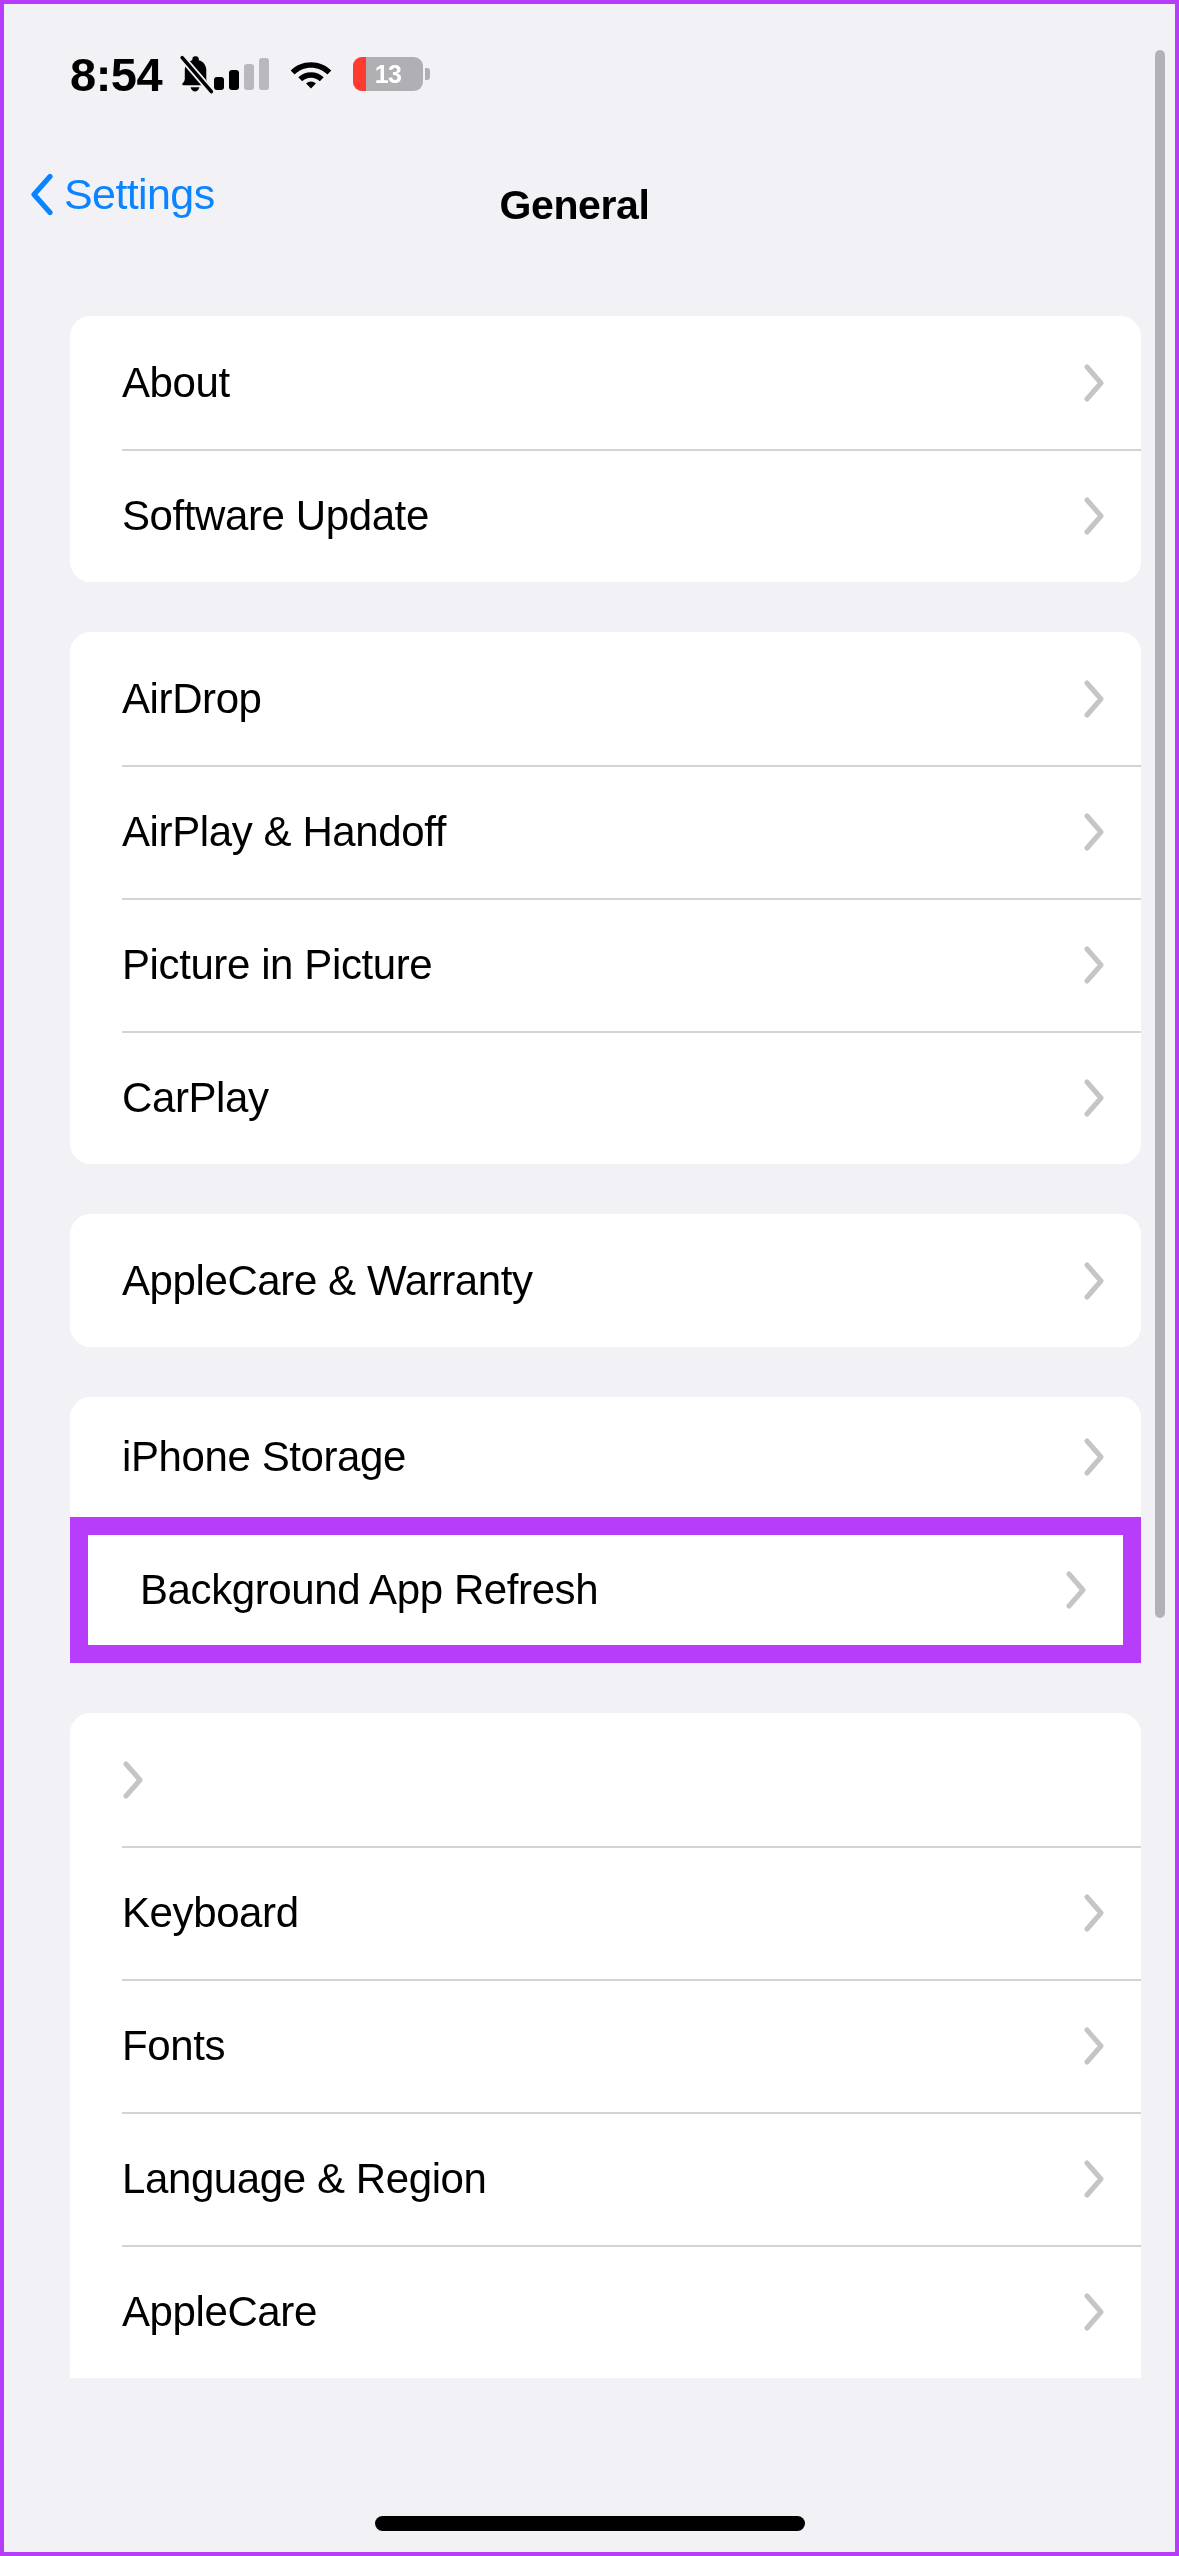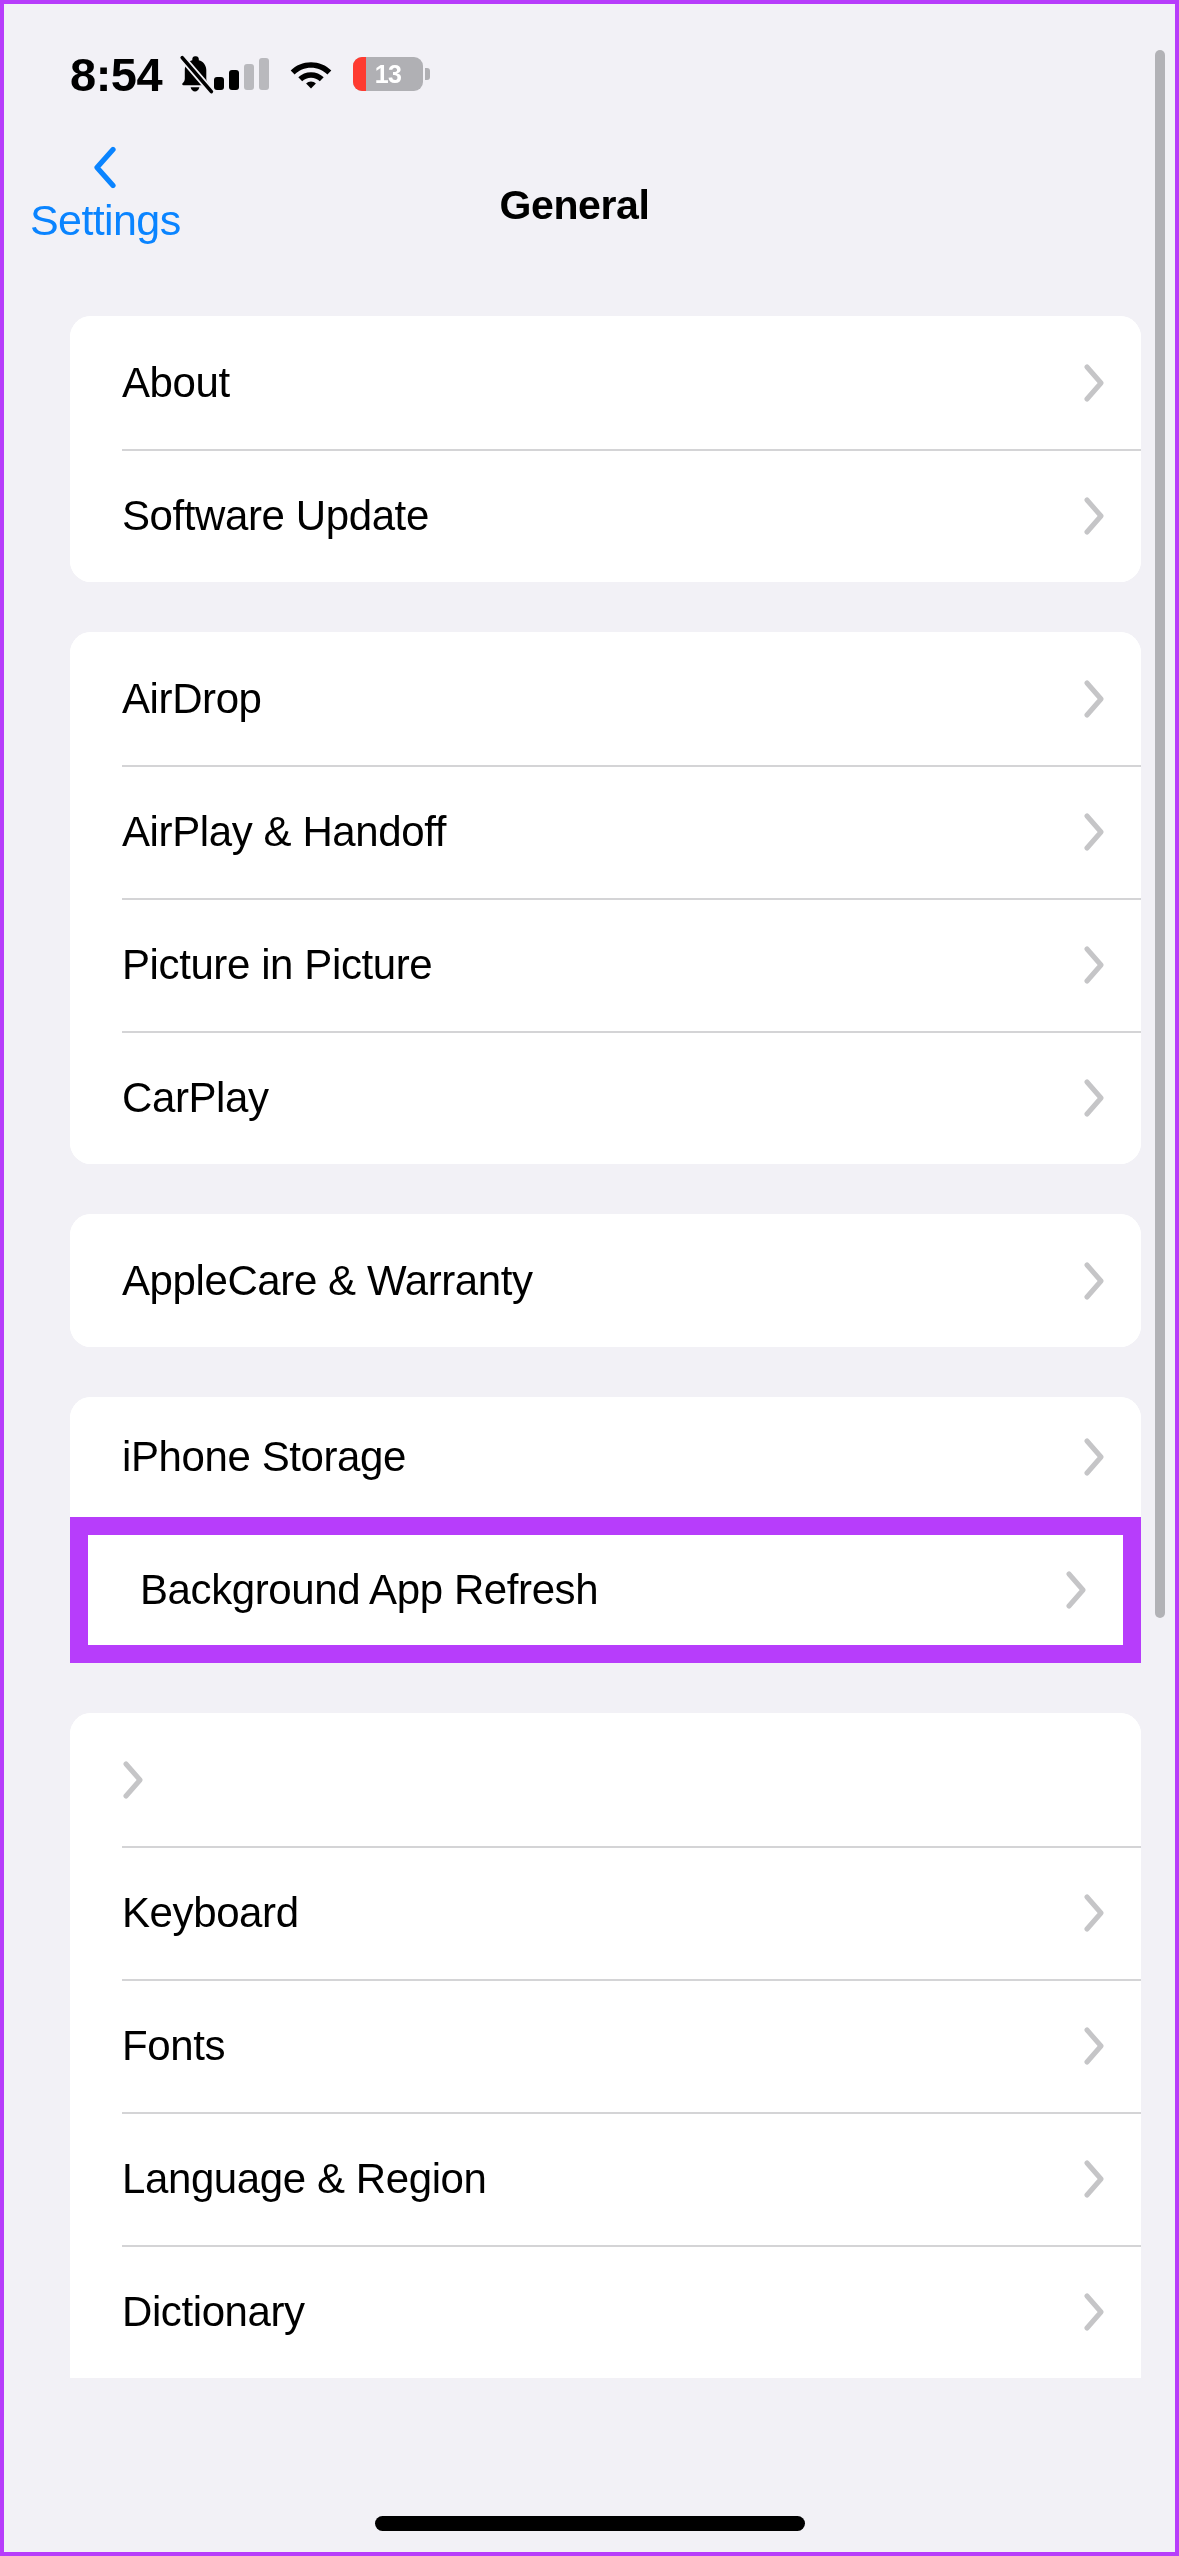--- a/index.html
+++ b/index.html
@@ -121,21 +121,20 @@
   }
   #back-button {
     position: absolute;
     left: 26px;
     top: 50%;
     transform: translateY(-50%);
     display: flex;
     align-items: center;
     gap: 10px;
     cursor: pointer;
-    flex-direction: column;
   }
   #back-button .chev-back { width: 24px; height: 42px; display:block; }
   #back-button .back-label {
     font-size: 43px;
     color: #0a84ff;
     letter-spacing: -0.6px;
     line-height: 1;
   }
   #nav-title {
     position: absolute;
@@ -416,21 +415,21 @@
       </div>
       <div class="row">
         <span class="label">Language &amp; Region</span>
         <span class="chev">
           <svg viewBox="0 0 22 38" width="22" height="38" aria-hidden="true">
               <path d="M4 3 L18 19 L4 35" stroke="#c5c5c7" stroke-width="5" fill="none" stroke-linecap="round" stroke-linejoin="round"></path>
             </svg>
         </span>
       </div>
       <div class="row">
-        <span class="label">Dictionary</span>
+        <span class="label">AppleCare</span>
         <span class="chev">
           <svg viewBox="0 0 22 38" width="22" height="38" aria-hidden="true">
               <path d="M4 3 L18 19 L4 35" stroke="#c5c5c7" stroke-width="5" fill="none" stroke-linecap="round" stroke-linejoin="round"></path>
             </svg>
         </span>
       </div>
     </div>
 
   </div>
 

